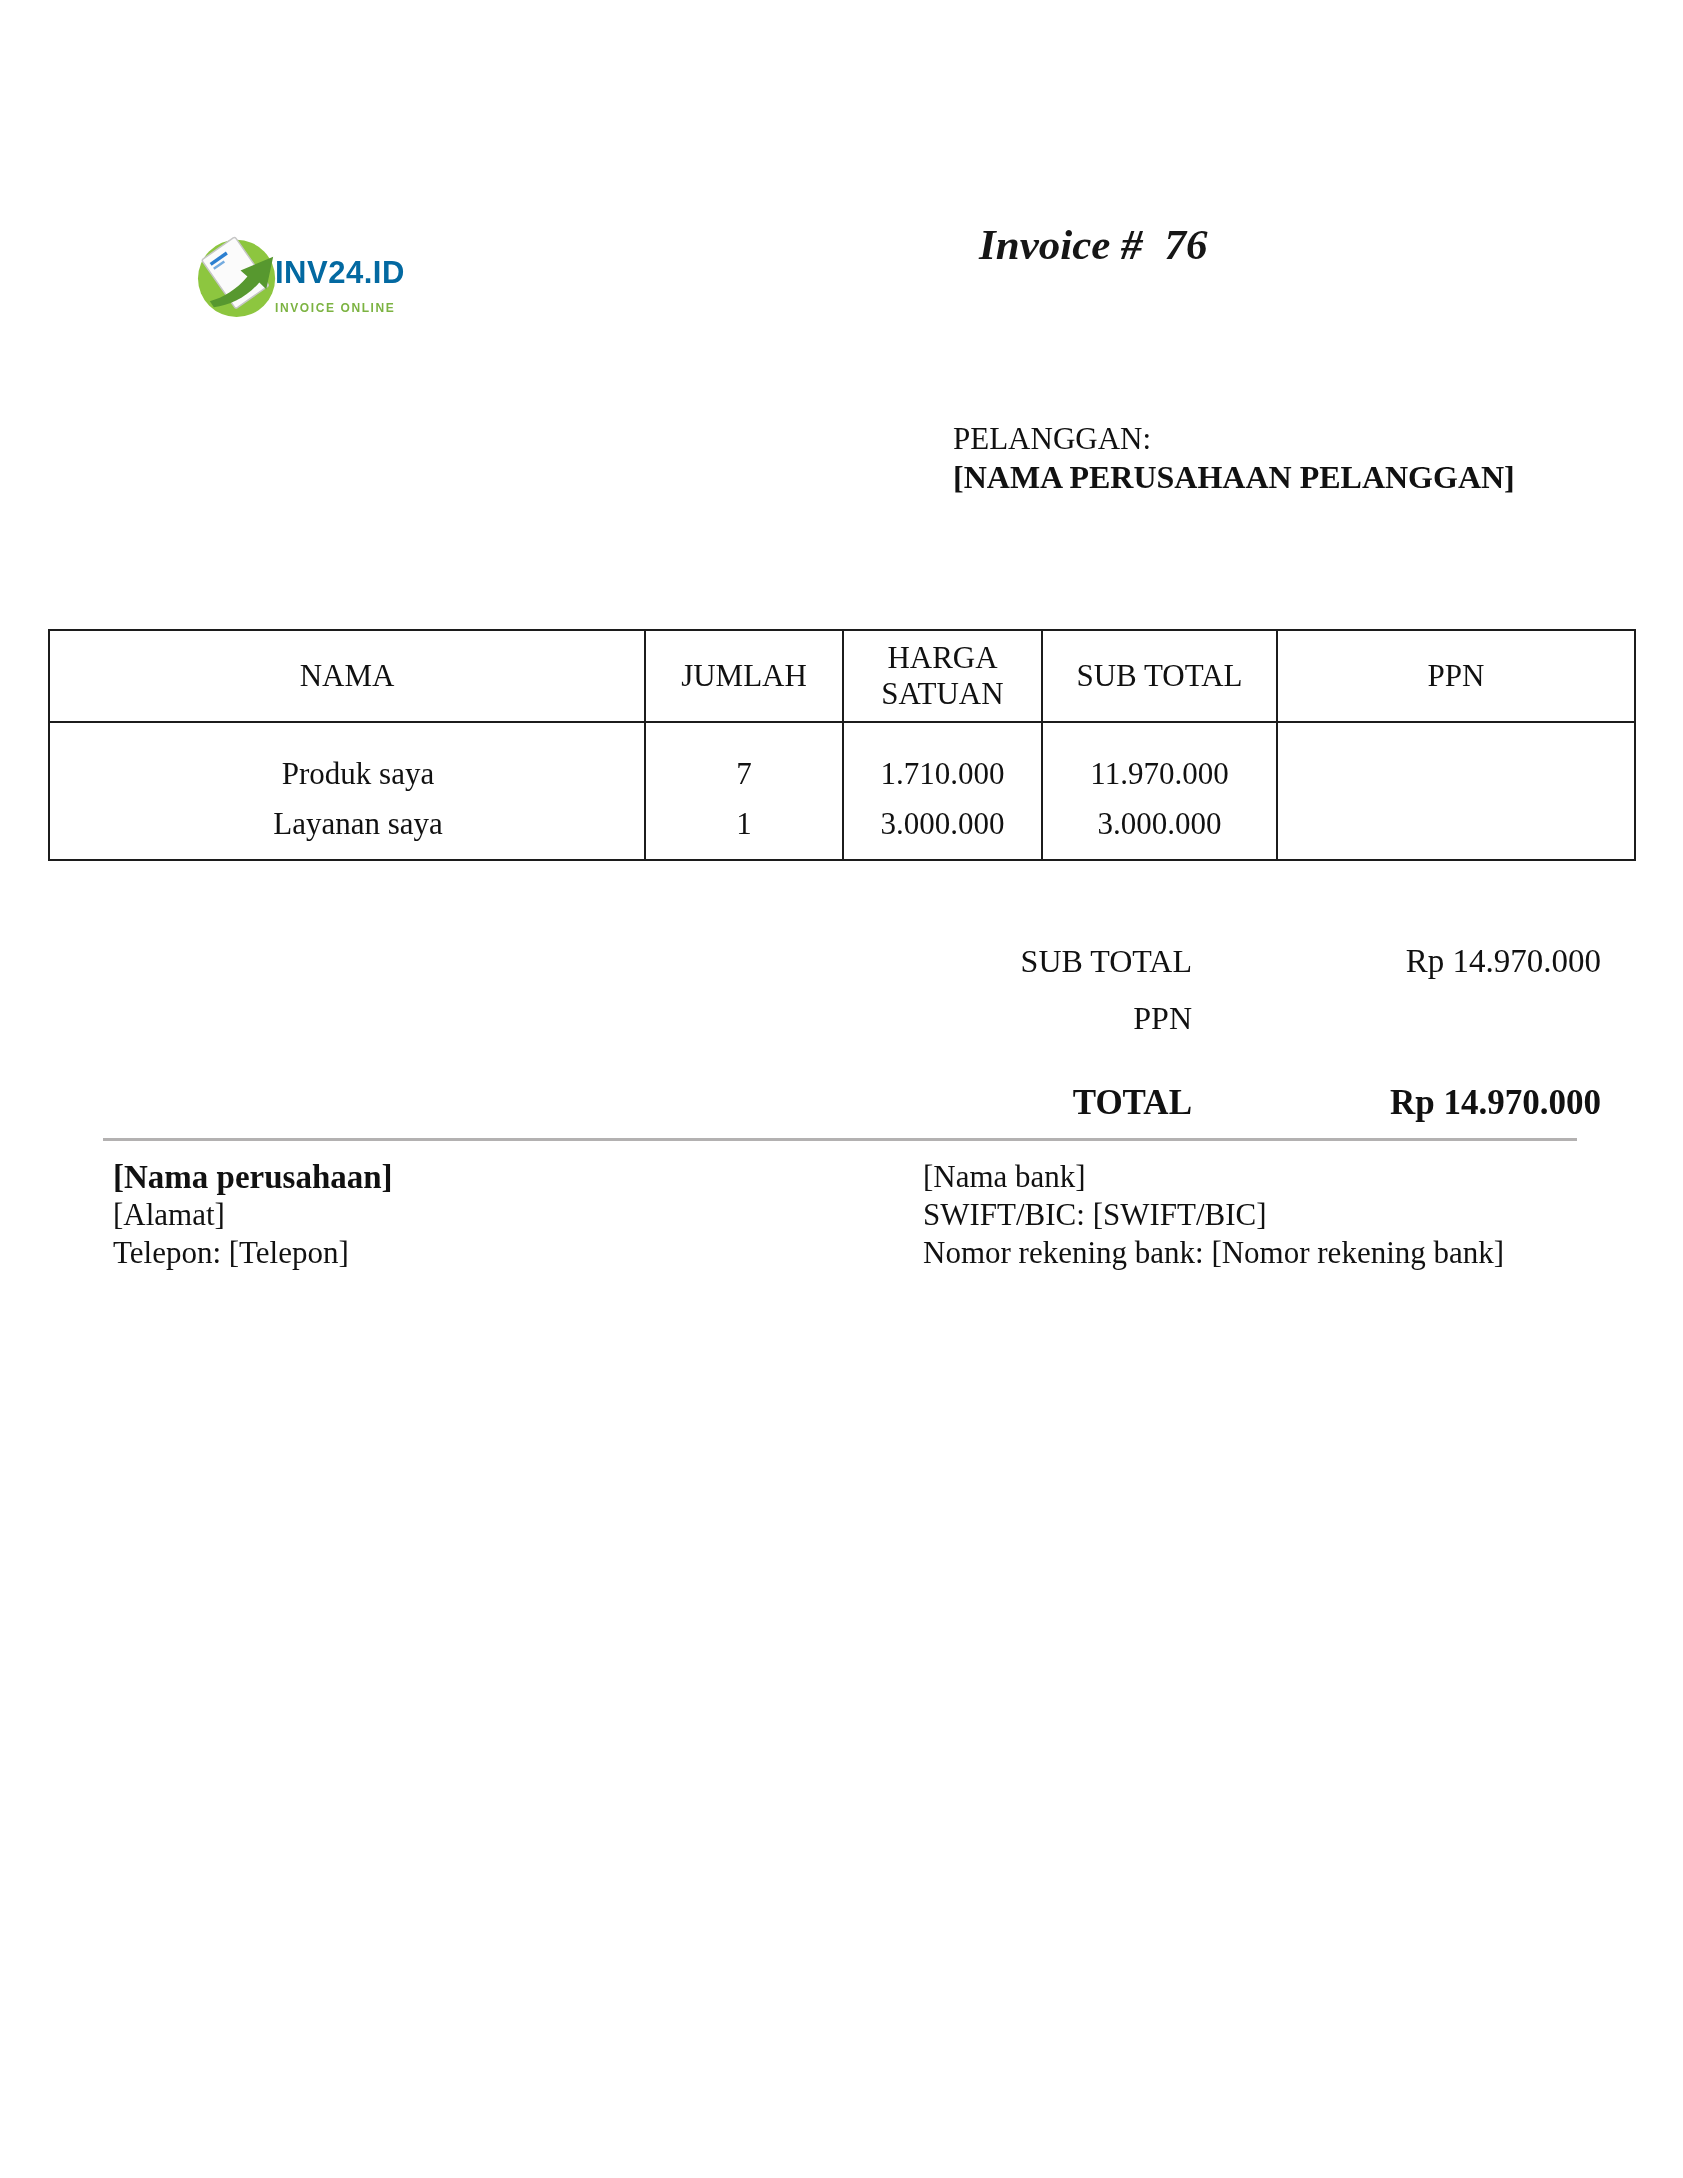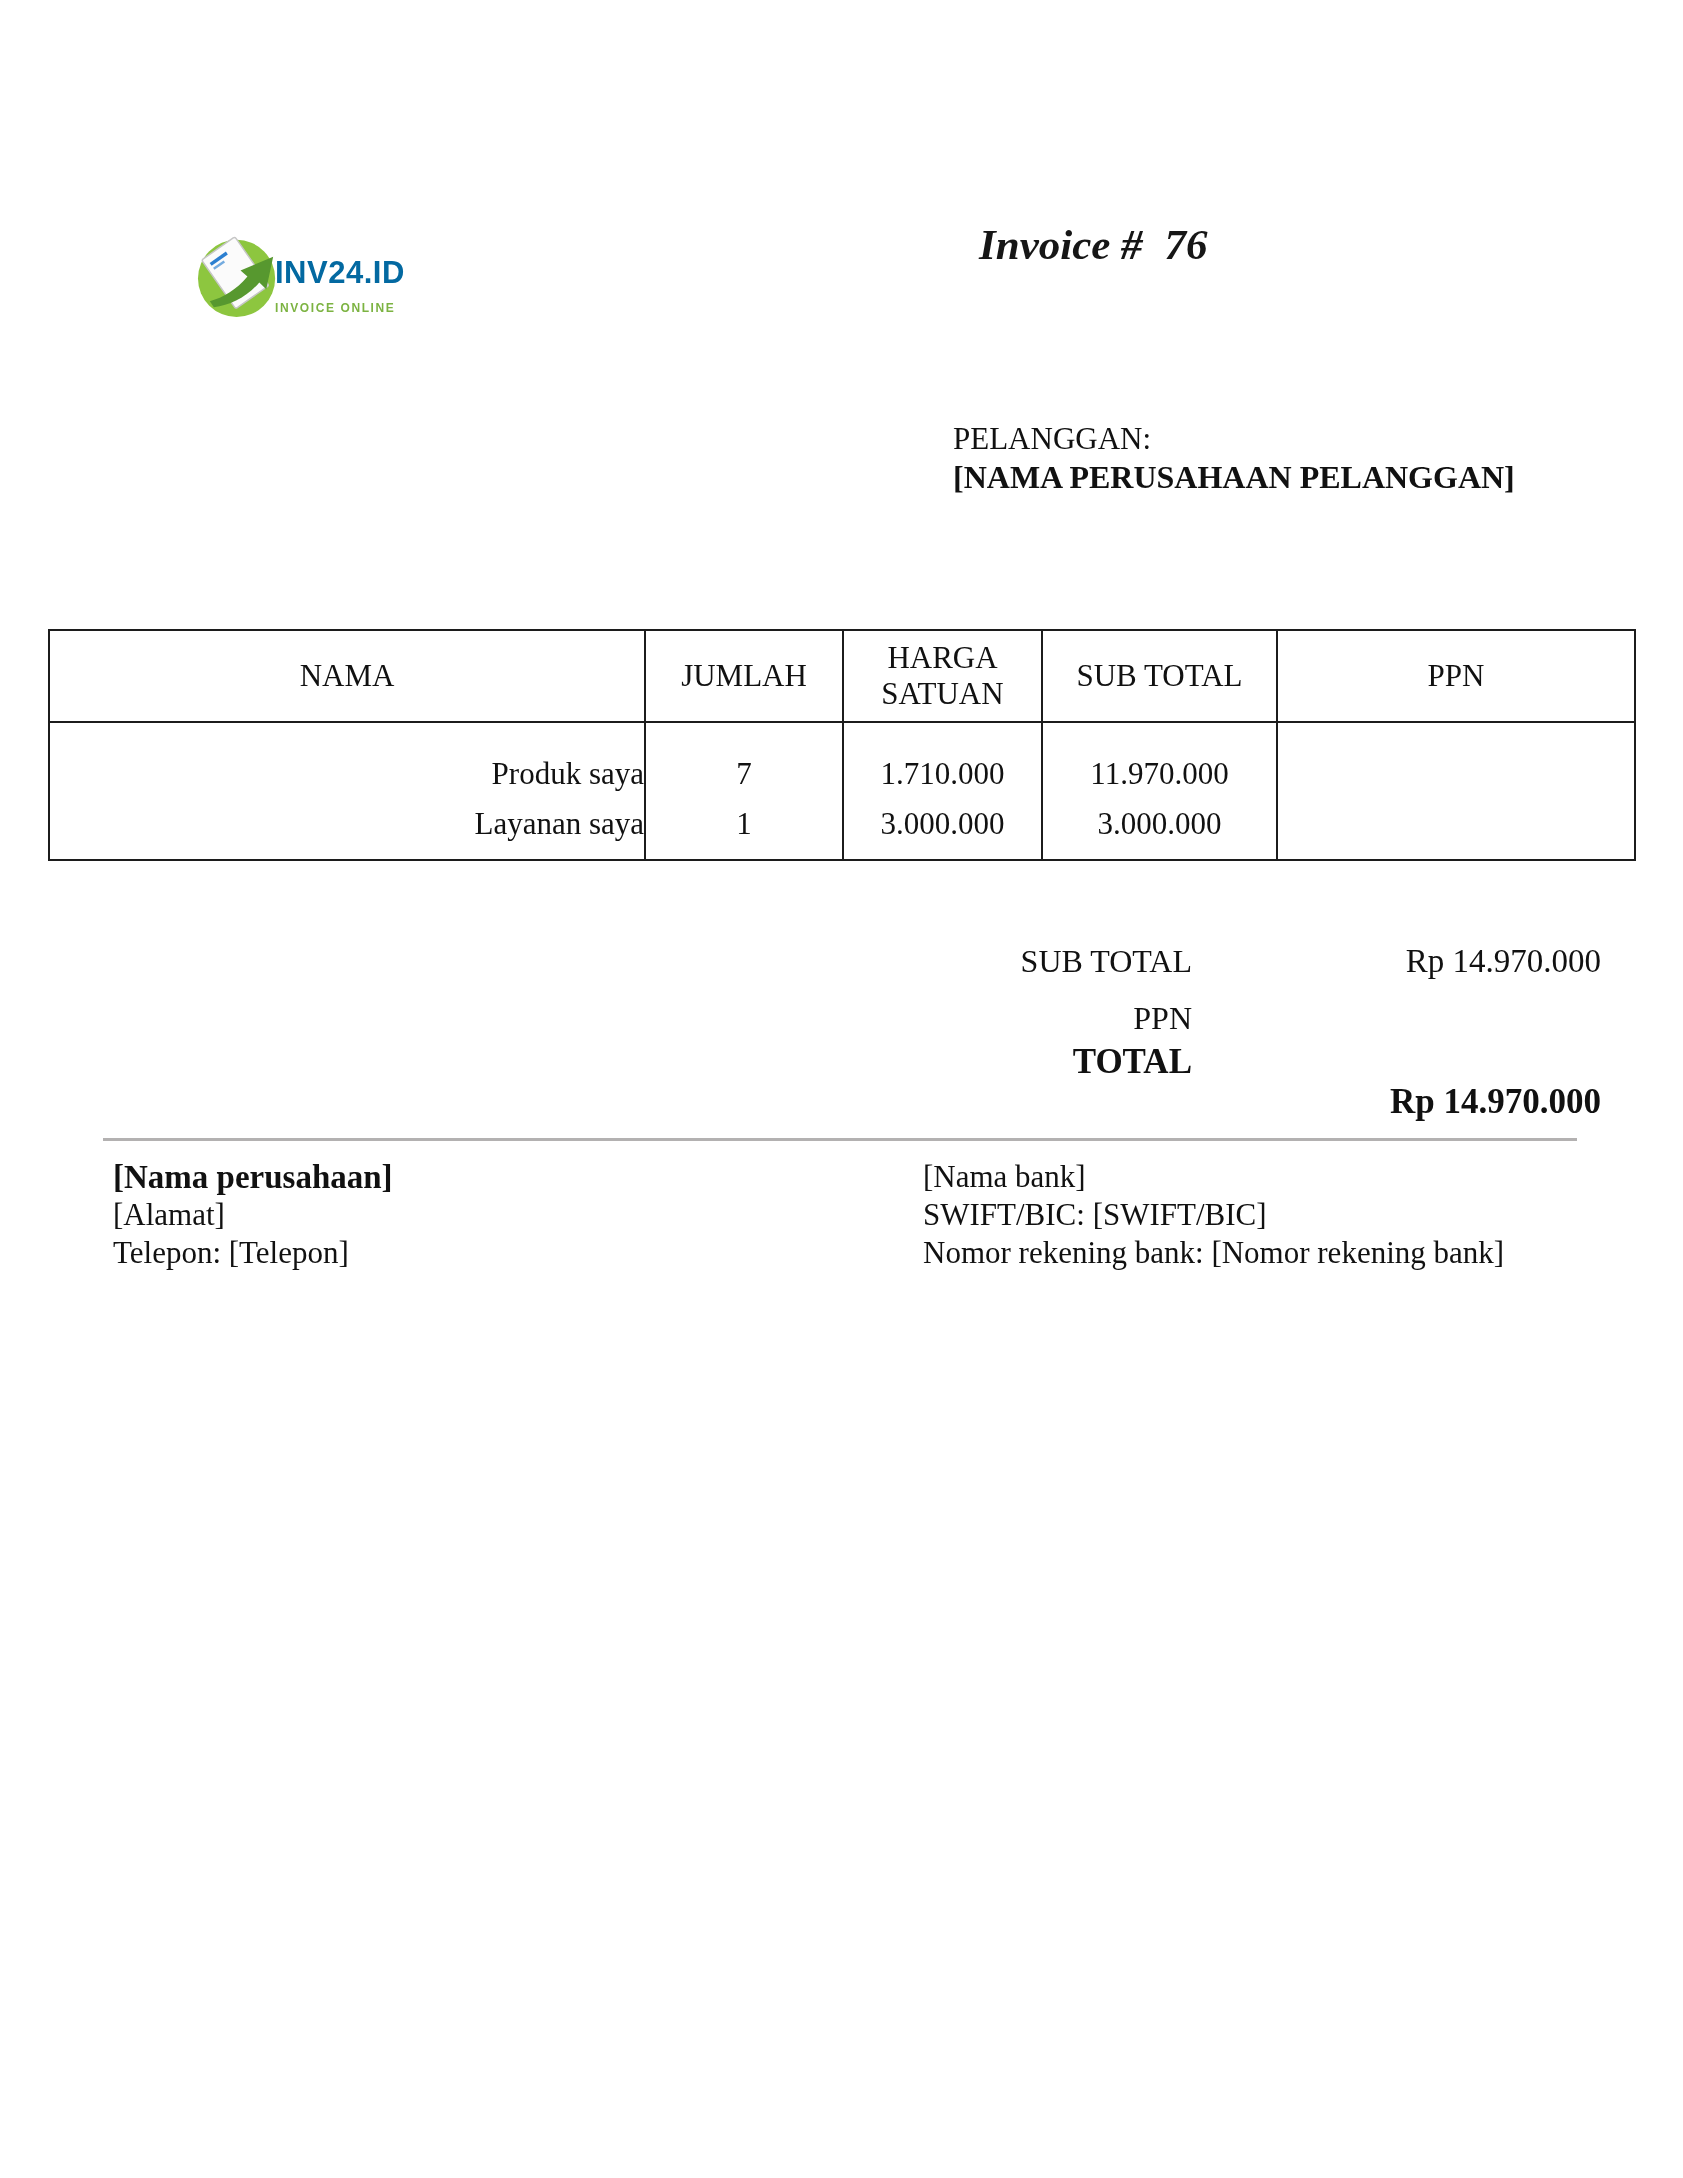--- a/index.html
+++ b/index.html
@@ -35,32 +35,32 @@
   
   table.items {
     position:absolute; left:48px; top:629px; width:1586px;
     border-collapse:collapse; table-layout:fixed;
   }
   table.items th, table.items td { border:2px solid #1c1c1c; }
   table.items th {
     height:92px; font-size:31px; font-weight:normal; text-align:center; vertical-align:middle;
   }
   table.items td { height:138px; vertical-align:top; font-size:31px; line-height:50px; padding-top:26px; }
-  td.c-name { text-align:right; padding-left:22px; }
+  td.c-name { text-align:center; padding-left:22px; }
   td.c-qty, td.c-price, td.c-sub, td.c-ppn { text-align:center; }
   .th-wrap { width:134px; margin:0 auto; line-height:36px; }
 
   
   .totals-row { position:absolute; left:693px; width:908px; display:flex; line-height:40px; }
   .totals-row .t-label { width:499px; text-align:right; font-size:32px; }
   .totals-row .t-value { flex:1; text-align:right; font-size:33px; }
   .totals-row.bold .t-label, .totals-row.bold .t-value { font-weight:bold; font-size:35px; }
   .row-subtotal { top:941px; }
   .row-ppn { top:998px; }
-  .row-total { top:1042px;flex-direction:column; }
+  .row-total { top:1083px; }
 
   
   .divider { position:absolute; left:103px; top:1138px; width:1474px; height:3px; background:#b3b1b1; }
 
   
   .footer-block { position:absolute; top:1158px; font-size:31px; line-height:38px; }
   .footer-company { left:113px; }
   .footer-bank { left:923px; }
   .footer-company .fname { font-weight:bold; font-size:33px; }
 </style>

